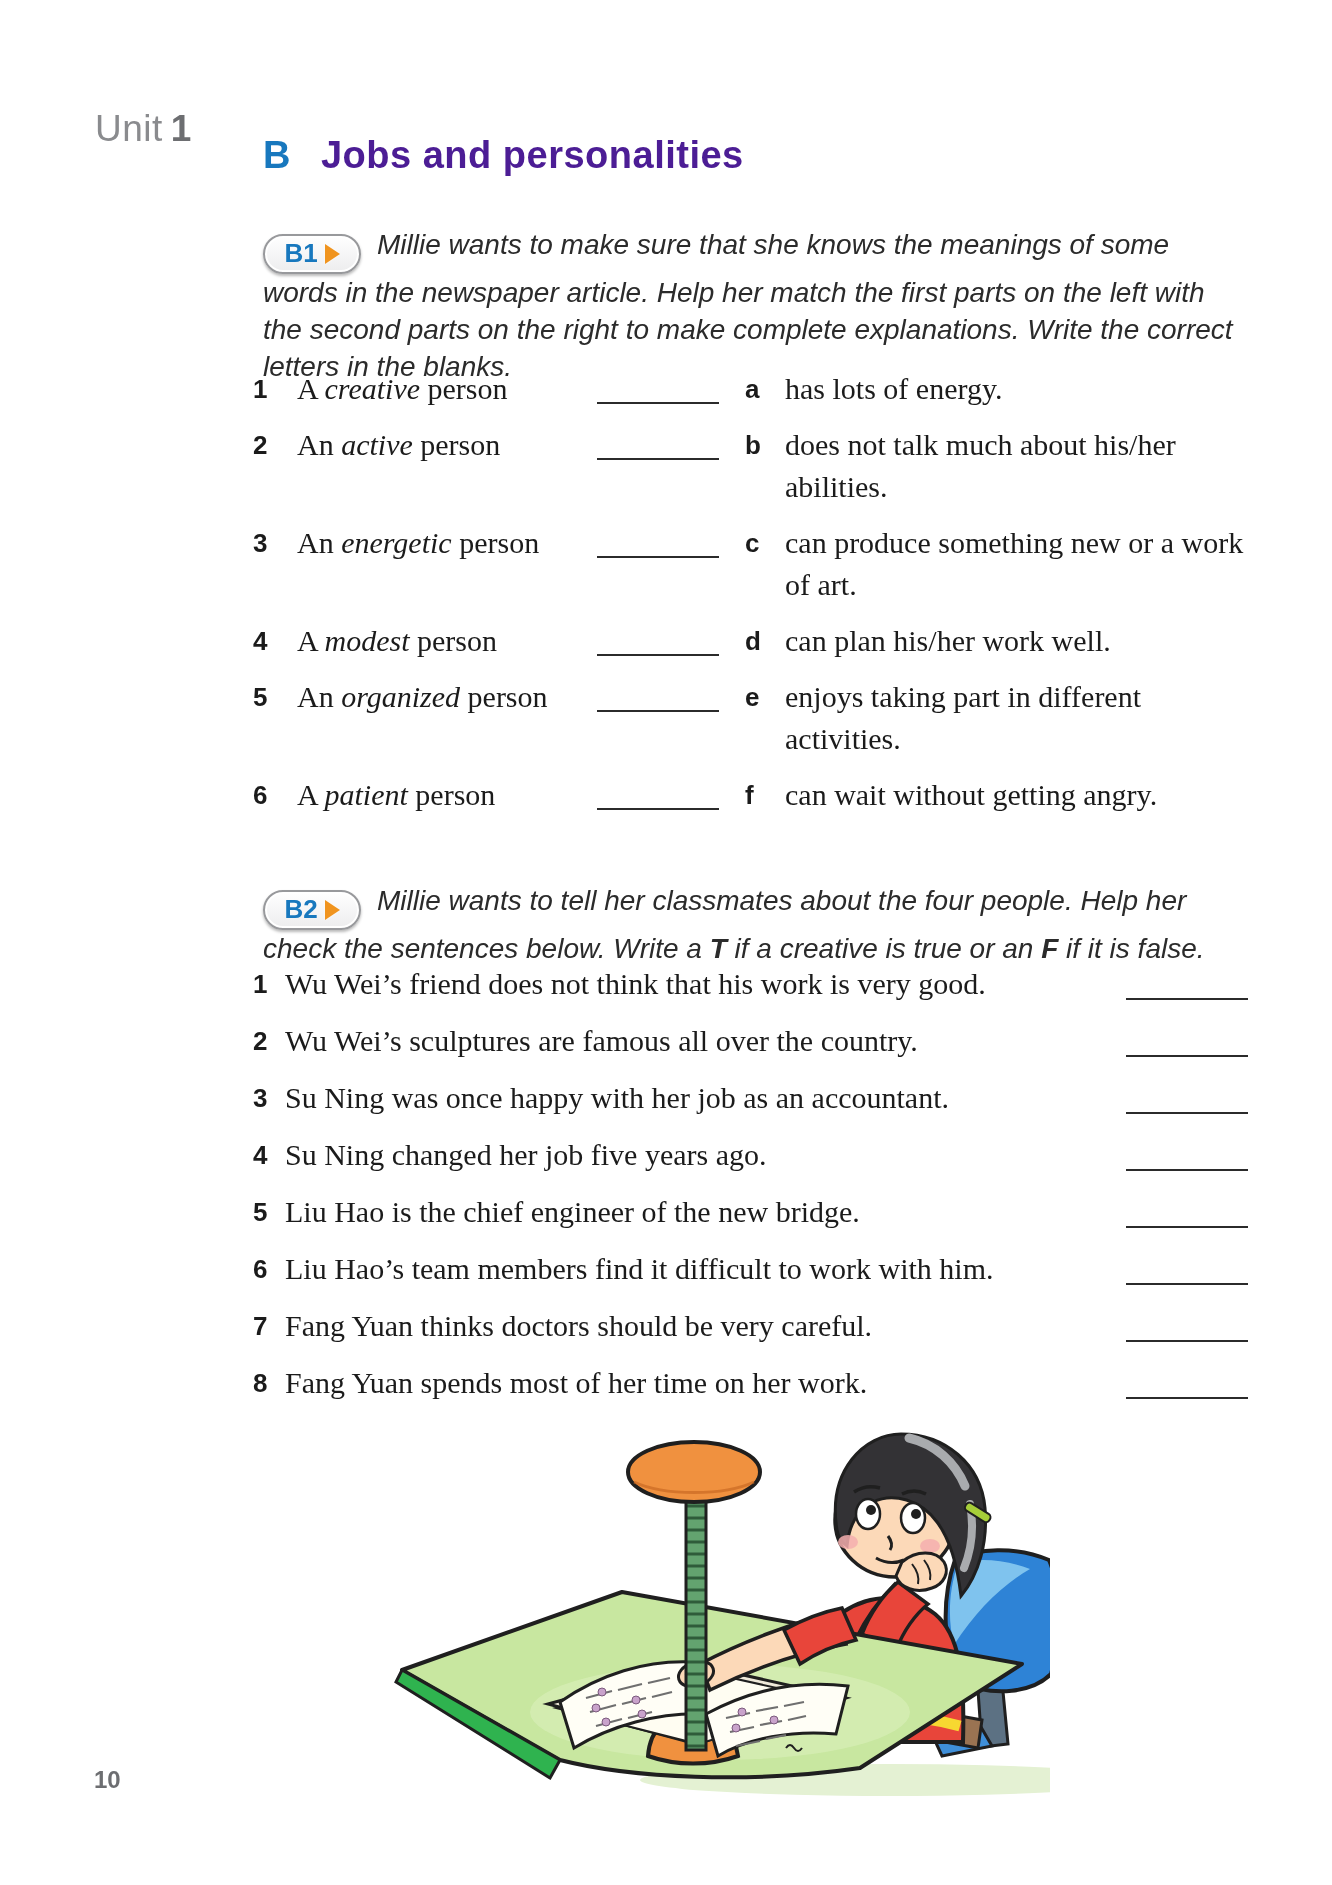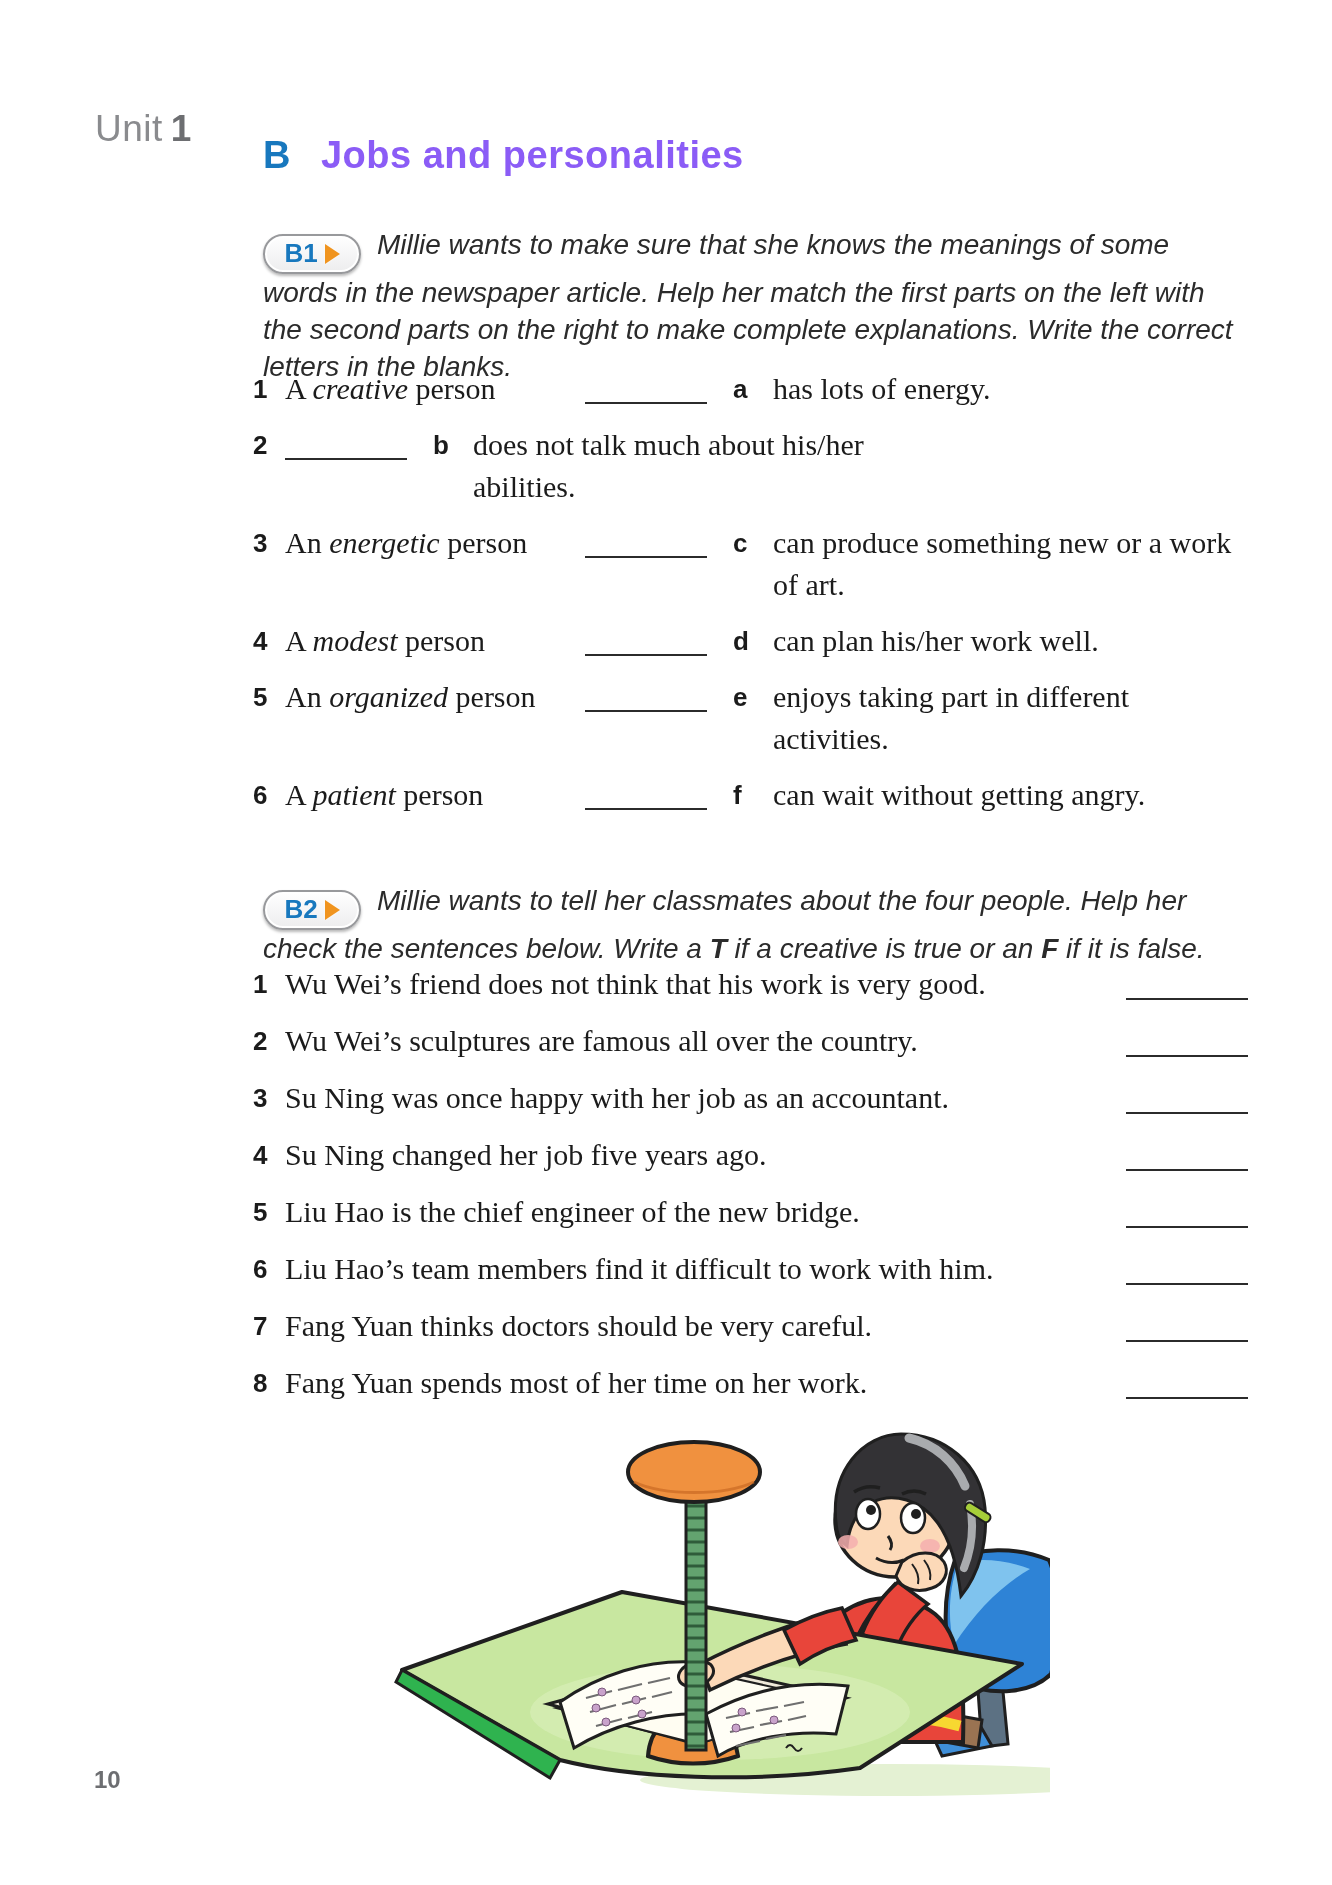--- a/index.html
+++ b/index.html
@@ -16,21 +16,21 @@
     position:absolute;left:95px;top:108px;
     font-size:37px;color:#8a8b8e;letter-spacing:.5px;
   }
   .unit .num{font-weight:bold;color:#6d6e71;margin-left:8px;}
   
   .heading{
     position:absolute;left:263px;top:134px;
     font-size:38px;font-weight:bold;letter-spacing:.5px;
   }
   .heading .letter{color:#1878be;margin-right:30px;}
-  .heading .title{color:#8b5cf6;}
+  .heading .title{color:#4c1d95;}
   
   .badge{
     display:inline-flex;align-items:center;justify-content:center;
     width:94px;height:36px;flex:none;
     border:2px solid #98999c;border-radius:20px;
     background:linear-gradient(#ffffff,#ededee);
     box-shadow:0 2px 3px rgba(0,0,0,.28), inset 0 0 0 2px #ffffff;
     font-style:normal;font-weight:bold;font-size:26px;color:#1878be;
     vertical-align:-8px;margin-right:16px;
     font-family:"Liberation Sans",sans-serif;
@@ -54,21 +54,21 @@
   .match{
     position:absolute;left:253px;top:368px;width:995px;
     display:flex;flex-direction:column;row-gap:14px;
     font-family:"Liberation Serif",serif;font-size:30px;line-height:42px;color:#1b1b1b;
   }
   .mrow{display:flex;align-items:flex-start;}
   .mnum{
     width:32px;flex:none;
     font-family:"Liberation Sans",sans-serif;font-weight:bold;font-size:26px;line-height:42px;
   }
-  .mtext{width:300px;flex:none;}
+  .mtext{width:300px;flex:none;margin-left:12px;}
   .mtext i{font-style:italic;}
   .mblank{
     width:122px;height:34px;flex:none;
     border-bottom:2px solid #2b2b2b;
   }
   .mletter{
     width:40px;flex:none;margin-left:26px;
     font-family:"Liberation Sans",sans-serif;font-weight:bold;font-size:26px;line-height:42px;
   }
   .mdef{flex:1;max-width:473px;}
@@ -121,20 +121,21 @@
     <div class="mrow">
       <span class="mnum">1</span>
       <span class="mtext"><span>A </span><i>creative</i><span> person</span></span>
       <span class="mblank"></span>
       <span class="mletter">a</span>
       <span class="mdef">has lots of energy.</span>
     </div>
 
     <div class="mrow">
       <span class="mnum">2</span>
+      <span class="mtext"><span>An </span><i>active</i><span> person</span></span>
       <span class="mblank"></span>
       <span class="mletter">b</span>
       <span class="mdef">does not talk much about his/her abilities.</span>
     </div>
 
     <div class="mrow">
       <span class="mnum">3</span>
       <span class="mtext"><span>An </span><i>energetic</i><span> person</span></span>
       <span class="mblank"></span>
       <span class="mletter">c</span>

